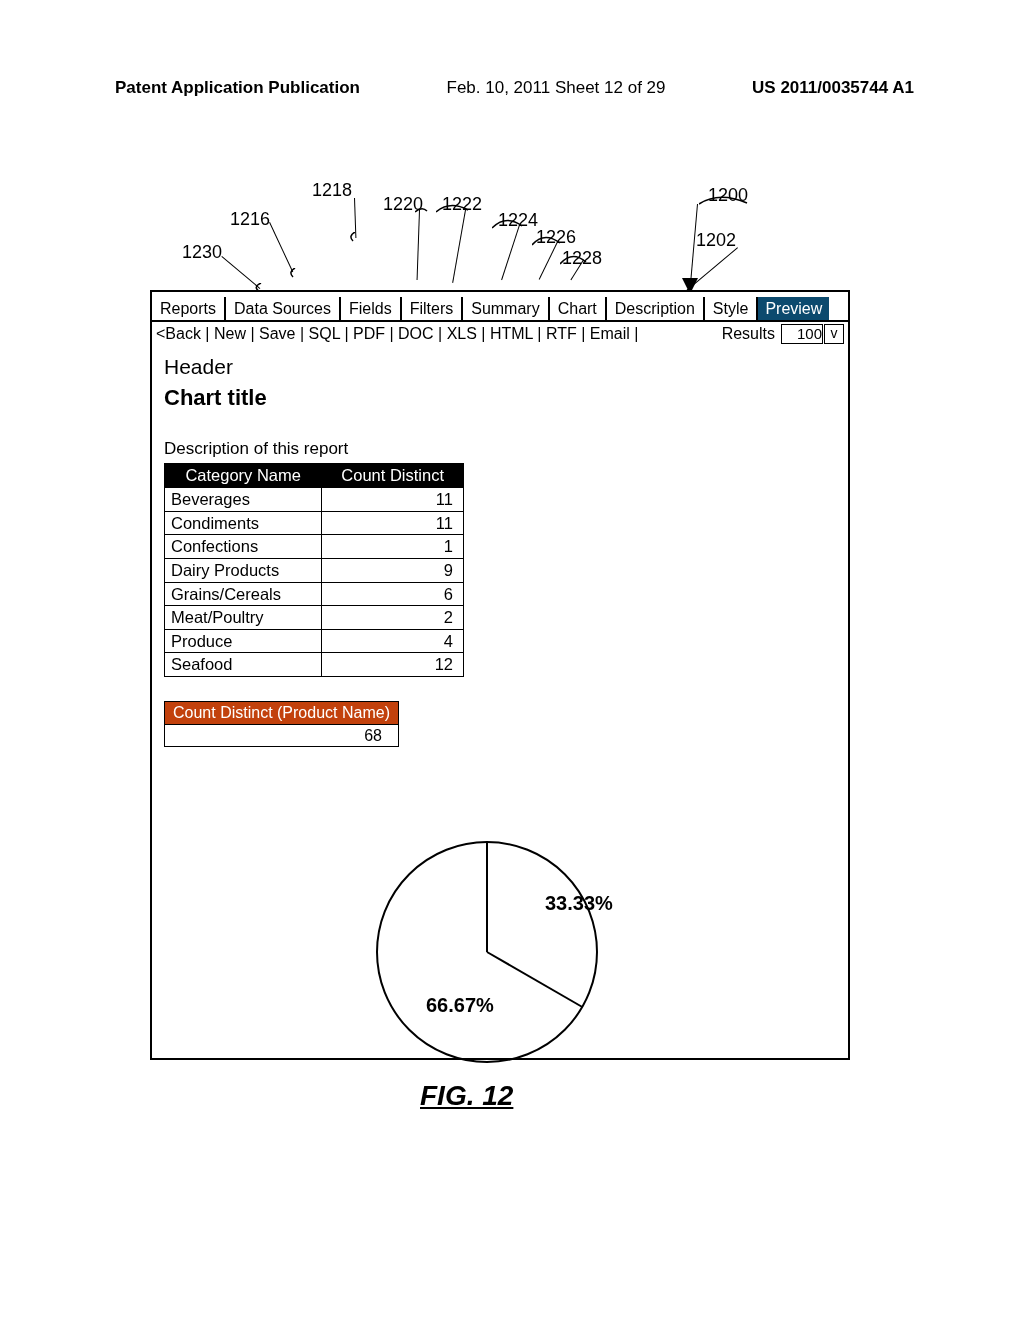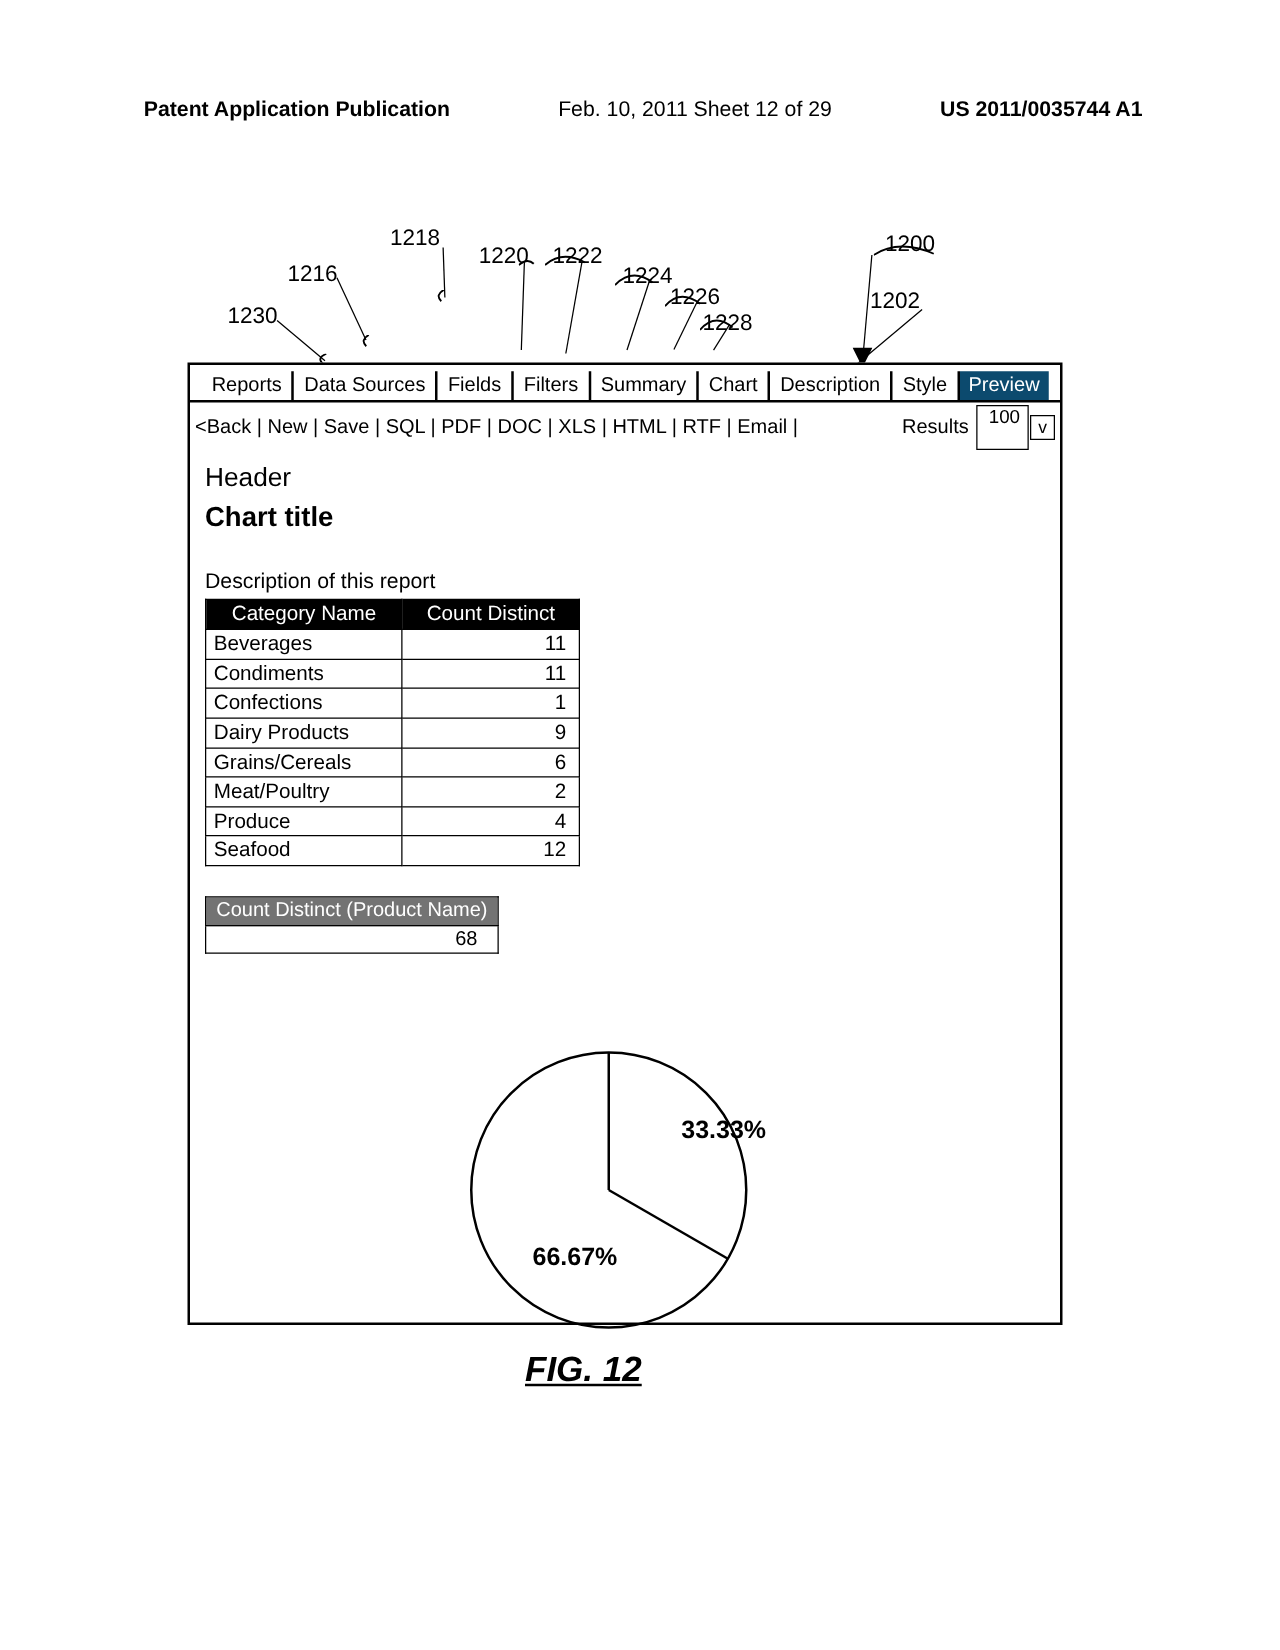--- a/index.html
+++ b/index.html
@@ -44,21 +44,20 @@
     height: 770px;
     border: 2px solid #000;
     background: #fff;
   }
   .tabs {
     display: flex;
     align-items: flex-end;
     border-bottom: 2px solid #000;
     height: 30px;
     font-size: 16px;
-    justify-content: center;
   }
   .tab {
     padding: 3px 8px 2px 8px;
     border-right: 2px solid #000;
     white-space: nowrap;
   }
   .tab.active {
     background: #0c4a6e;
     color: #fff;
     padding: 3px 7px 2px 7px;
@@ -70,22 +69,22 @@
     display: flex;
     align-items: center;
     border-bottom: 1px solid transparent;
   }
   .sub-toolbar .lhs { white-space: nowrap; }
   .sub-toolbar .spacer { flex: 1; }
   .results-label { margin-right: 6px; }
   .results-input {
     border: 1.5px solid #000;
     width: 42px;
-    height: 36px;
-    text-align: center;
+    height: 20px;
+    text-align: right;
     font-size: 15px;
     padding-left: 3px;
     margin-right: 1px;
   }
   .results-drop {
     border: 1.5px solid #000;
     width: 20px;
     height: 20px;
     text-align: center;
     font-size: 14px;
@@ -115,21 +114,21 @@
     line-height: 1.25;
   }
   .data-table td.num { text-align: right; padding-right: 10px; }
 
   .summary-table {
     border-collapse: collapse;
     margin-top: 24px;
     font-size: 16px;
   }
   .summary-table th {
-    background: #737373;
+    background: #c2410c;
     color: #fff;
     font-weight: normal;
     padding: 2px 8px;
     border: 1.5px solid #000;
     text-align: center;
   }
   .summary-table td {
     border: 1.5px solid #000;
     padding: 1px 8px;
     text-align: right;

